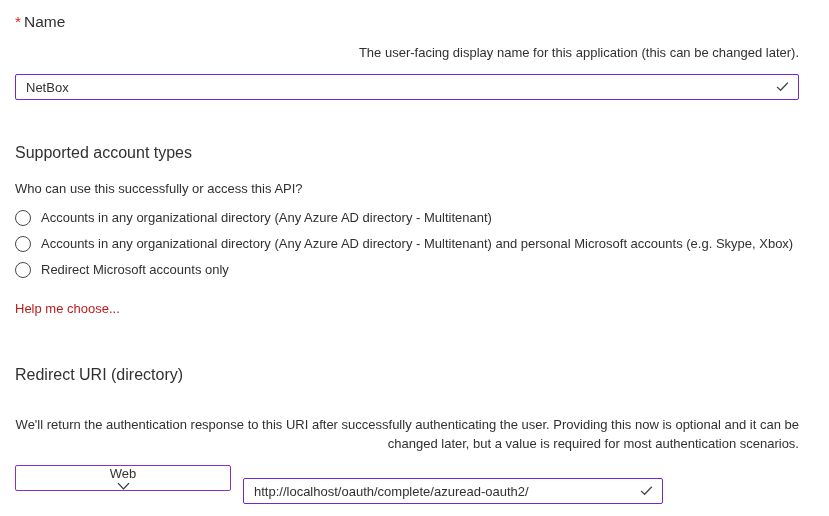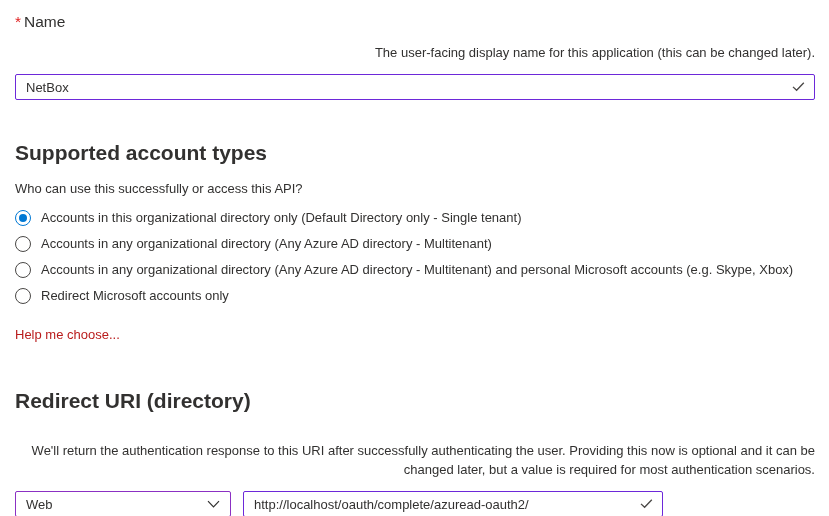--- a/index.html
+++ b/index.html
@@ -4,21 +4,21 @@
 <style>
   * { box-sizing: border-box; }
   html, body { margin: 0; padding: 0; }
   body {
     width: 829px; height: 516px;
     background: #ffffff;
     font-family: "Liberation Sans", sans-serif;
     color: #323130;
     overflow: hidden;
   }
-  .page { padding: 12px 14px 0 15px; }
+  .page { padding: 12px 30px 0 15px; }
 
   .field-label { font-size: 15.5px; line-height: 20px; color: #323130; }
   .req { color: #e01e1e; margin-right: 3px; }
 
   .desc { font-size: 13px; line-height: 16px; margin: 13px 0 0 0; color: #323130; text-align: right; }
 
   .input-wrap {
     position: relative;
     margin-top: 13px;
     height: 26px;
@@ -28,21 +28,21 @@
     display: flex; align-items: center;
   }
   .input-wrap input {
     border: none; outline: none; flex: 1; height: 100%;
     padding: 0 30px 0 10px;
     font-family: "Liberation Sans", sans-serif;
     font-size: 13px; color: #323130; background: transparent;
   }
   .check { position: absolute; right: 9px; top: 50%; transform: translateY(-50%); line-height: 0; }
 
-  .section-h { font-size: 21px; line-height: 20px; font-weight: 700; margin: 43px 0 0 0; color: #323130; }
+  .section-h { font-size: 16px; line-height: 20px; font-weight: 400; margin: 43px 0 0 0; color: #323130; }
   .section-h.redirect { margin-top: 48px; }
 
   .question { margin: 18px 0 0 0; font-size: 13px; line-height: 16px; }
 
   .radio-list { margin-top: 8px; }
   .radio-row { display: flex; align-items: center; height: 26px; cursor: pointer; }
   .radio {
     width: 16px; height: 16px; border-radius: 50%;
     border: 1px solid #4a4846; flex-shrink: 0; margin-right: 10px;
     position: relative; background: #fff;
@@ -57,23 +57,23 @@
 
   .help-link { display: inline-block; margin-top: 18px; font-size: 13px; color: #b91c1c; text-decoration: none; }
 
   .redirect-desc { margin-top: 30px; font-size: 13px; line-height: 19px; max-width: 800px; }
 
   .uri-row { display: flex; gap: 12px; margin-top: 12px; }
   .select {
     width: 216px; height: 26px;
     border: 1px solid #8b30c3; border-radius: 2px;
     display: flex; align-items: center; justify-content: space-between;
-    padding: 0 10px; font-size: 13px; cursor: pointer; background: #fff;
+    padding: 0 10px; font-size: 13px; cursor: pointer; background: #fff; flex-direction: column;
   }
-  .uri-wrap { width: 420px; margin-top: 0; }
+  .uri-wrap { width: 420px; margin-top: 13px; }
 </style>
 </head>
 <body>
 
 <div class="page">
 
   <section>
     <div class="field-label">
       <span class="req">*</span><span>Name</span>
     </div>
@@ -86,24 +86,20 @@
           </svg>
       </span>
     </div>
   </section>
 
   <section>
     <h2 class="section-h">Supported account types</h2>
     <p class="question">Who can use this successfully or access this API?</p>
 
     <div class="radio-list">
-      <label class="radio-row">
-        <span class="radio selected"></span>
-        <span class="radio-label">Accounts in this organizational directory only (Default Directory only - Single tenant)</span>
-      </label>
       <label class="radio-row">
         <span class="radio"></span>
         <span class="radio-label">Accounts in any organizational directory (Any Azure AD directory - Multitenant)</span>
       </label>
       <label class="radio-row">
         <span class="radio"></span>
         <span class="radio-label">Accounts in any organizational directory (Any Azure AD directory - Multitenant) and personal Microsoft accounts (e.g. Skype, Xbox)</span>
       </label>
       <label class="radio-row">
         <span class="radio"></span>

